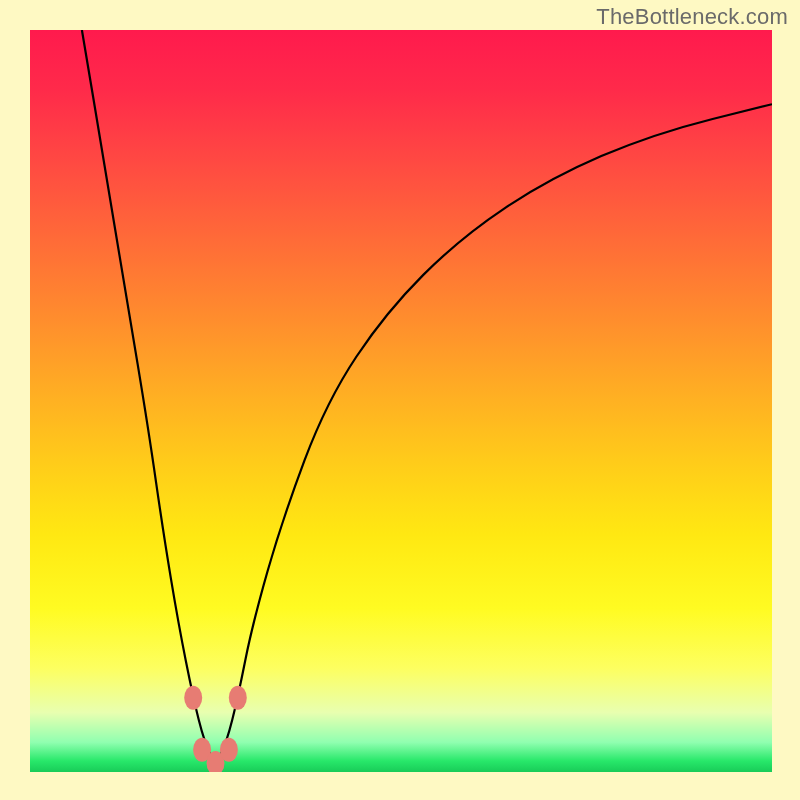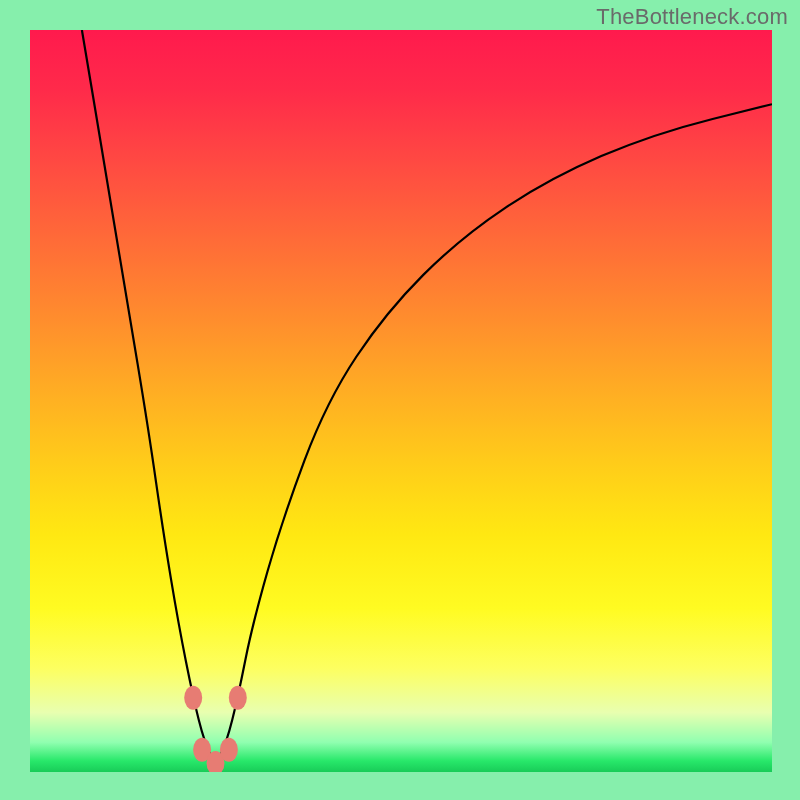--- a/index.html
+++ b/index.html
@@ -8,21 +8,21 @@
     width: 800px;
     height: 800px;
     background: #000000;
     font-family: Arial, Helvetica, sans-serif;
     overflow: hidden;
   }
   .container {
     position: relative;
     width: 800px;
     height: 800px;
-    background: #86efac;
+    background: #fef9c3;
   }
   .plot-area {
     position: absolute;
     left: 30px;
     top: 30px;
     width: 742px;
     height: 742px;
     overflow: hidden;
   }
   .gradient-bg {

